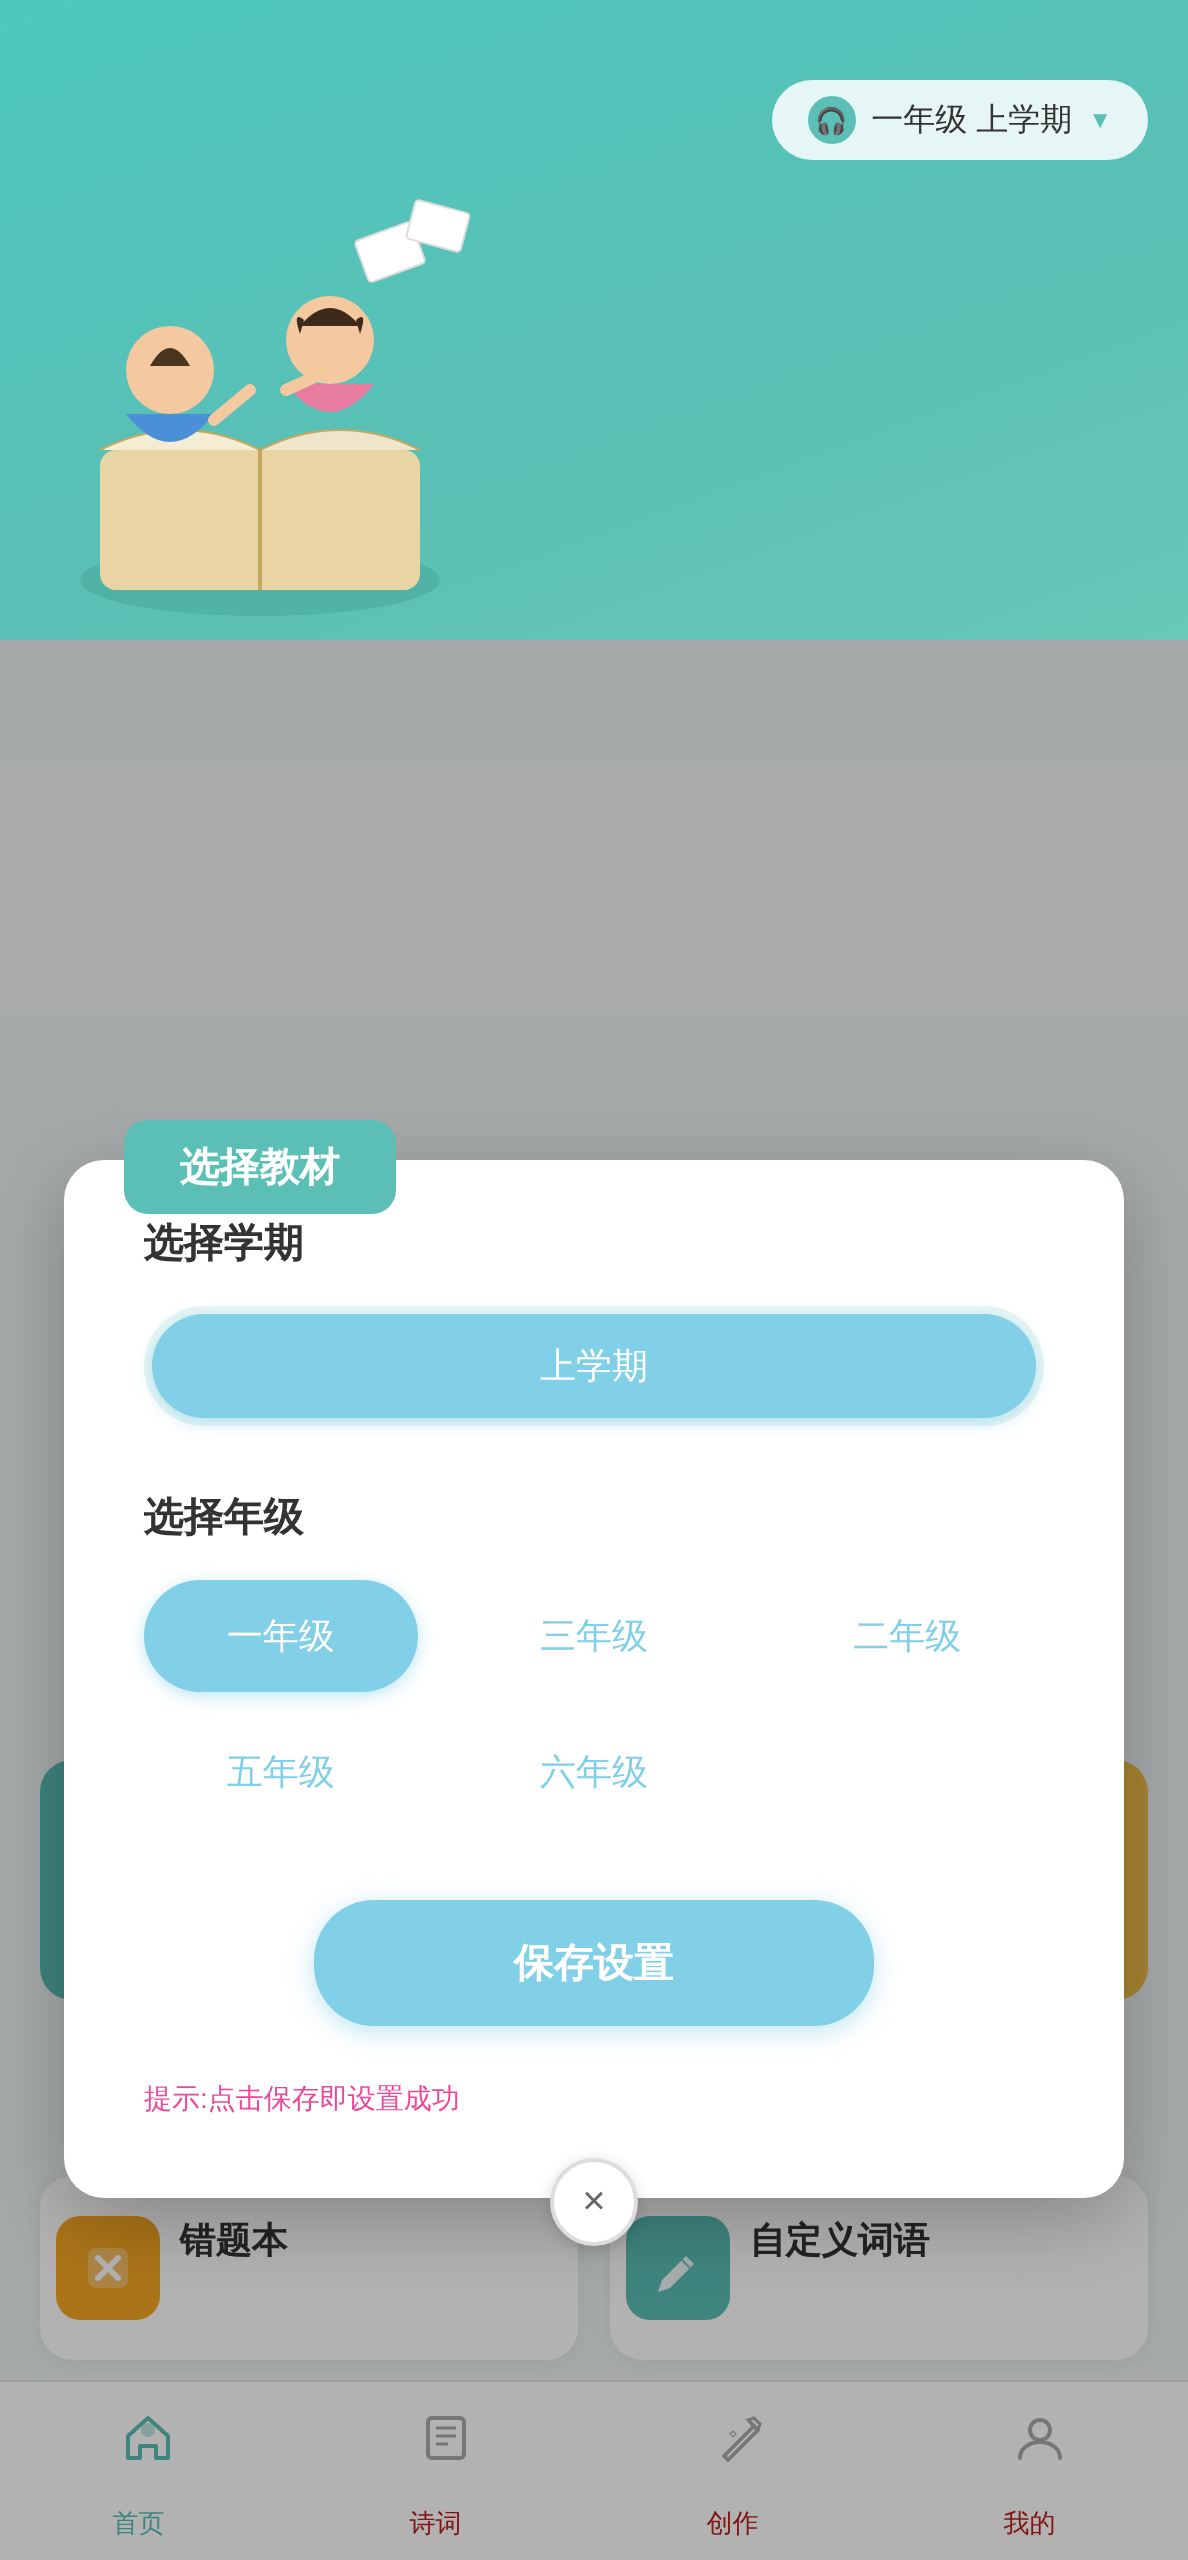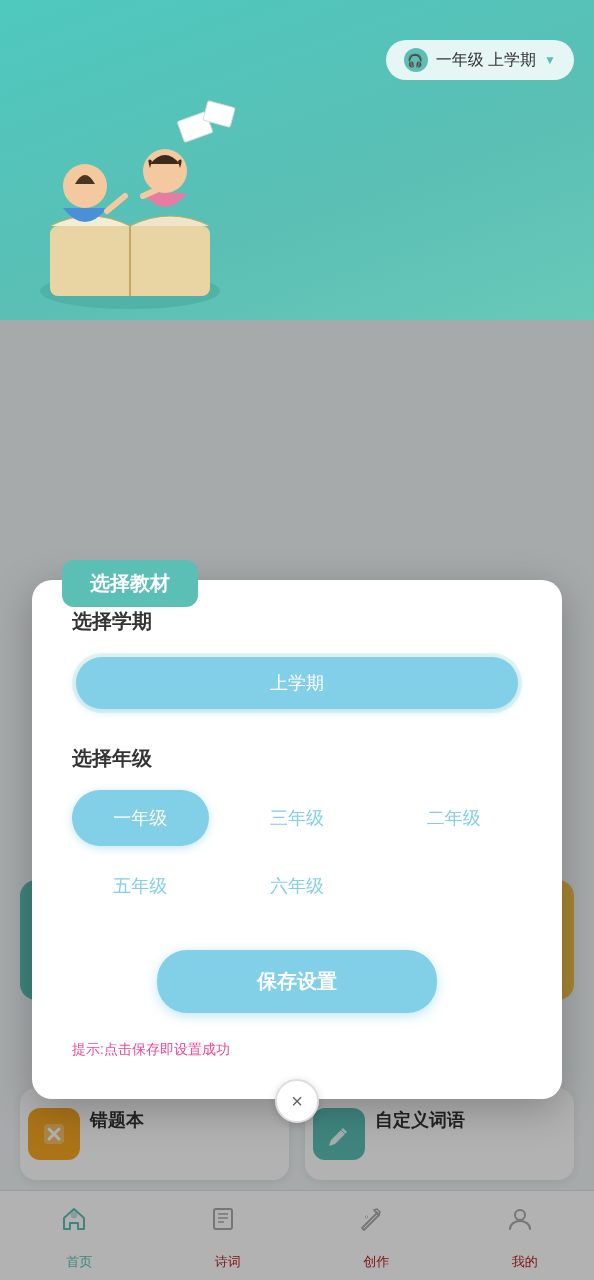--- a/index.html
+++ b/index.html
@@ -69,21 +69,21 @@
       background: white;
       display: flex;
       align-items: center;
       justify-content: space-around;
       border-top: 1px solid #e0e0e0;
       z-index: 10;
     }
     .nav-item {
       display: flex;
       flex-direction: column;
-      align-items: flex-end;
+      align-items: flex-start;
       gap: 16px;
       cursor: pointer;
     }
     .nav-icon {
       width: 36px;
       height: 36px;
       display: flex;
       align-items: center;
       justify-content: center;
     }

